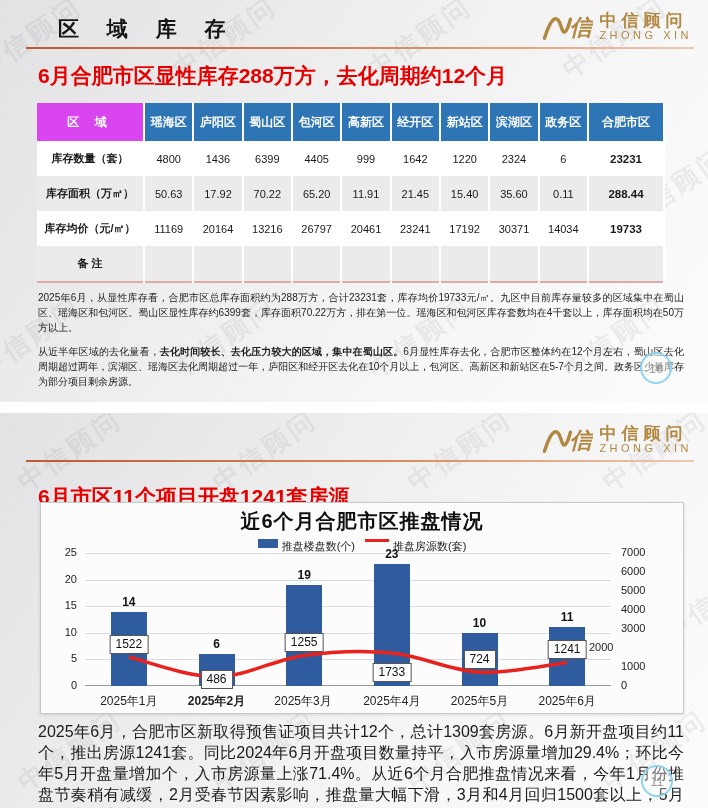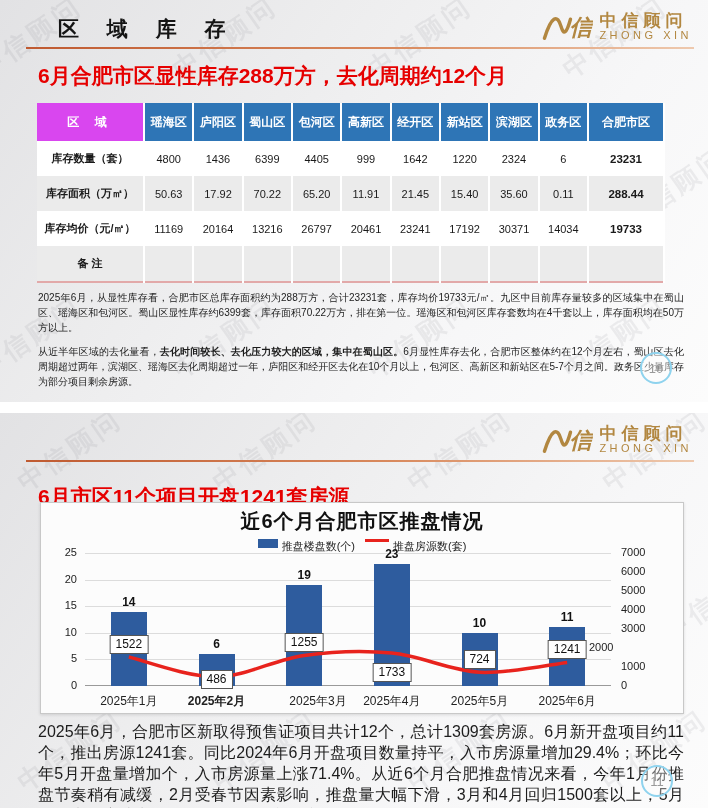--- a/index.html
+++ b/index.html
@@ -229,21 +229,21 @@
         <div class="ytick right" style="left: 536px; top: -7px;">7000</div>
         <div class="baseline"></div>
         <div class="bar" style="left: 25.8333px; width: 36px; height: 74.48px; background: rgb(46, 92, 158);"></div>
         <div class="bar-label" style="left: 43.8333px; top: 41.52px;">14</div>
         <div class="xlabel" style="left: 43.8333px;">2025年1月</div>
         <div class="bar" style="left: 113.5px; width: 36px; height: 31.92px; background: rgb(46, 92, 158);"></div>
         <div class="bar-label" style="left: 131.5px; top: 84.08px;">6</div>
         <div class="xlabel" style="left: 131.5px; font-weight: bold;">2025年2月</div>
         <div class="bar" style="left: 201.167px; width: 36px; height: 101.08px; background: rgb(46, 92, 158);"></div>
         <div class="bar-label" style="left: 219.167px; top: 14.92px;">19</div>
-        <div class="xlabel" style="left: 233px;">2025年3月</div>
+        <div class="xlabel" style="left: 218px;">2025年3月</div>
         <div class="bar" style="left: 288.833px; width: 36px; height: 122.36px; background: rgb(46, 92, 158);"></div>
         <div class="bar-label" style="left: 306.833px; top: -6.36px;">23</div>
         <div class="xlabel" style="left: 306.833px;">2025年4月</div>
         <div class="bar" style="left: 376.5px; width: 36px; height: 53.2px; background: rgb(46, 92, 158);"></div>
         <div class="bar-label" style="left: 394.5px; top: 62.8px;">10</div>
         <div class="xlabel" style="left: 394.5px;">2025年5月</div>
         <div class="bar" style="left: 464.167px; width: 36px; height: 58.52px; background: rgb(46, 92, 158);"></div>
         <div class="bar-label" style="left: 482.167px; top: 57.48px;">11</div>
         <div class="xlabel" style="left: 482.167px;">2025年6月</div>
         <svg class="line-svg" width="526" height="133">

